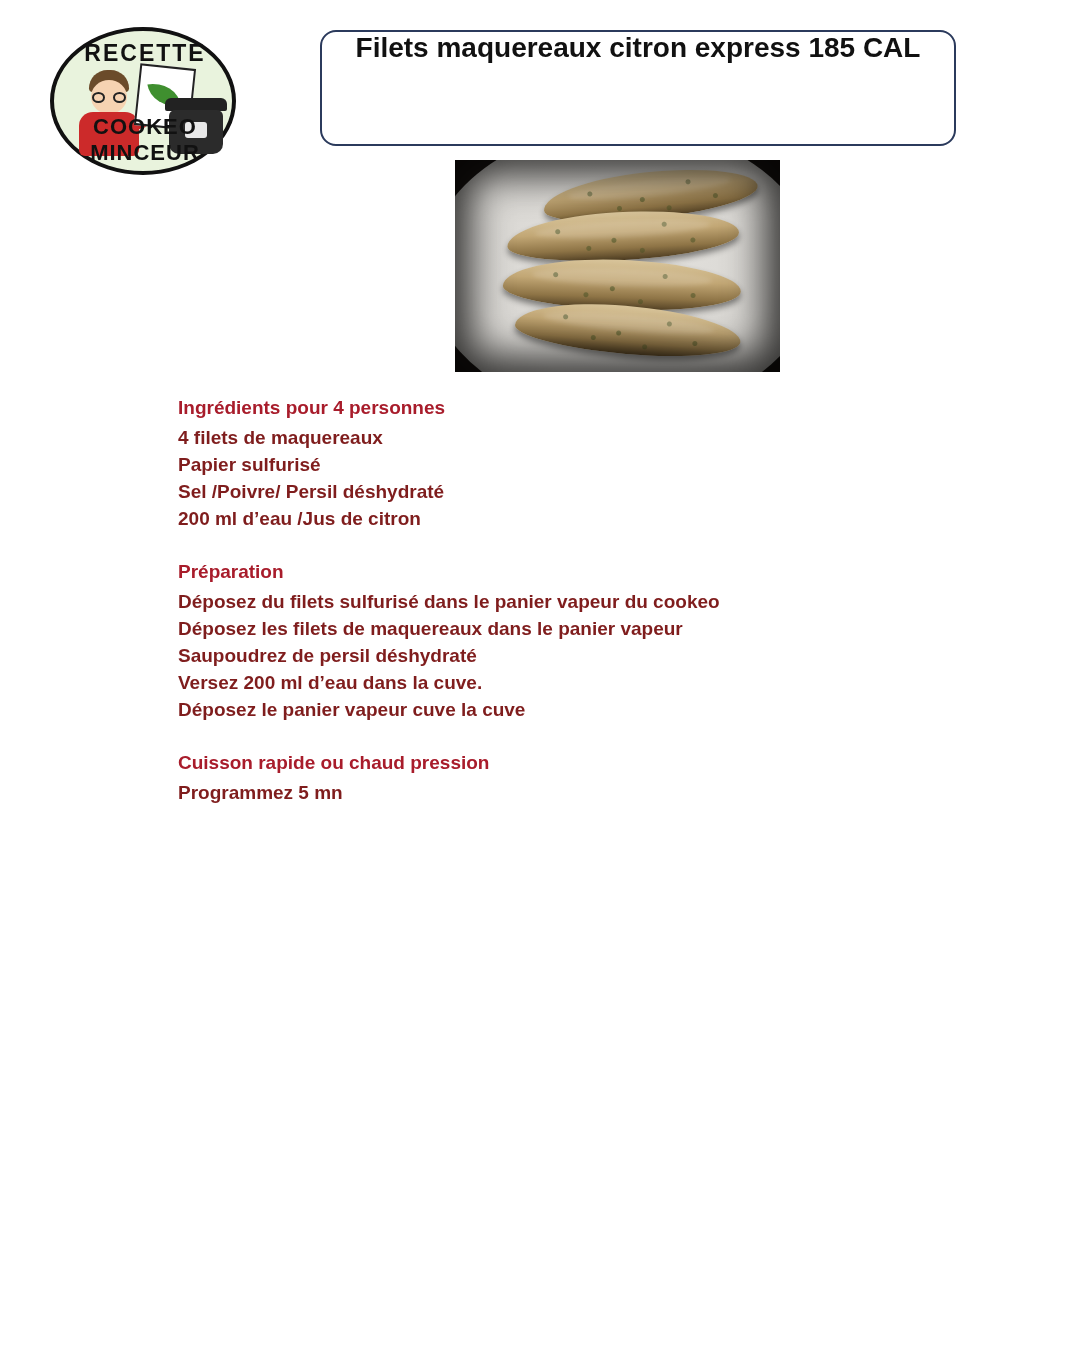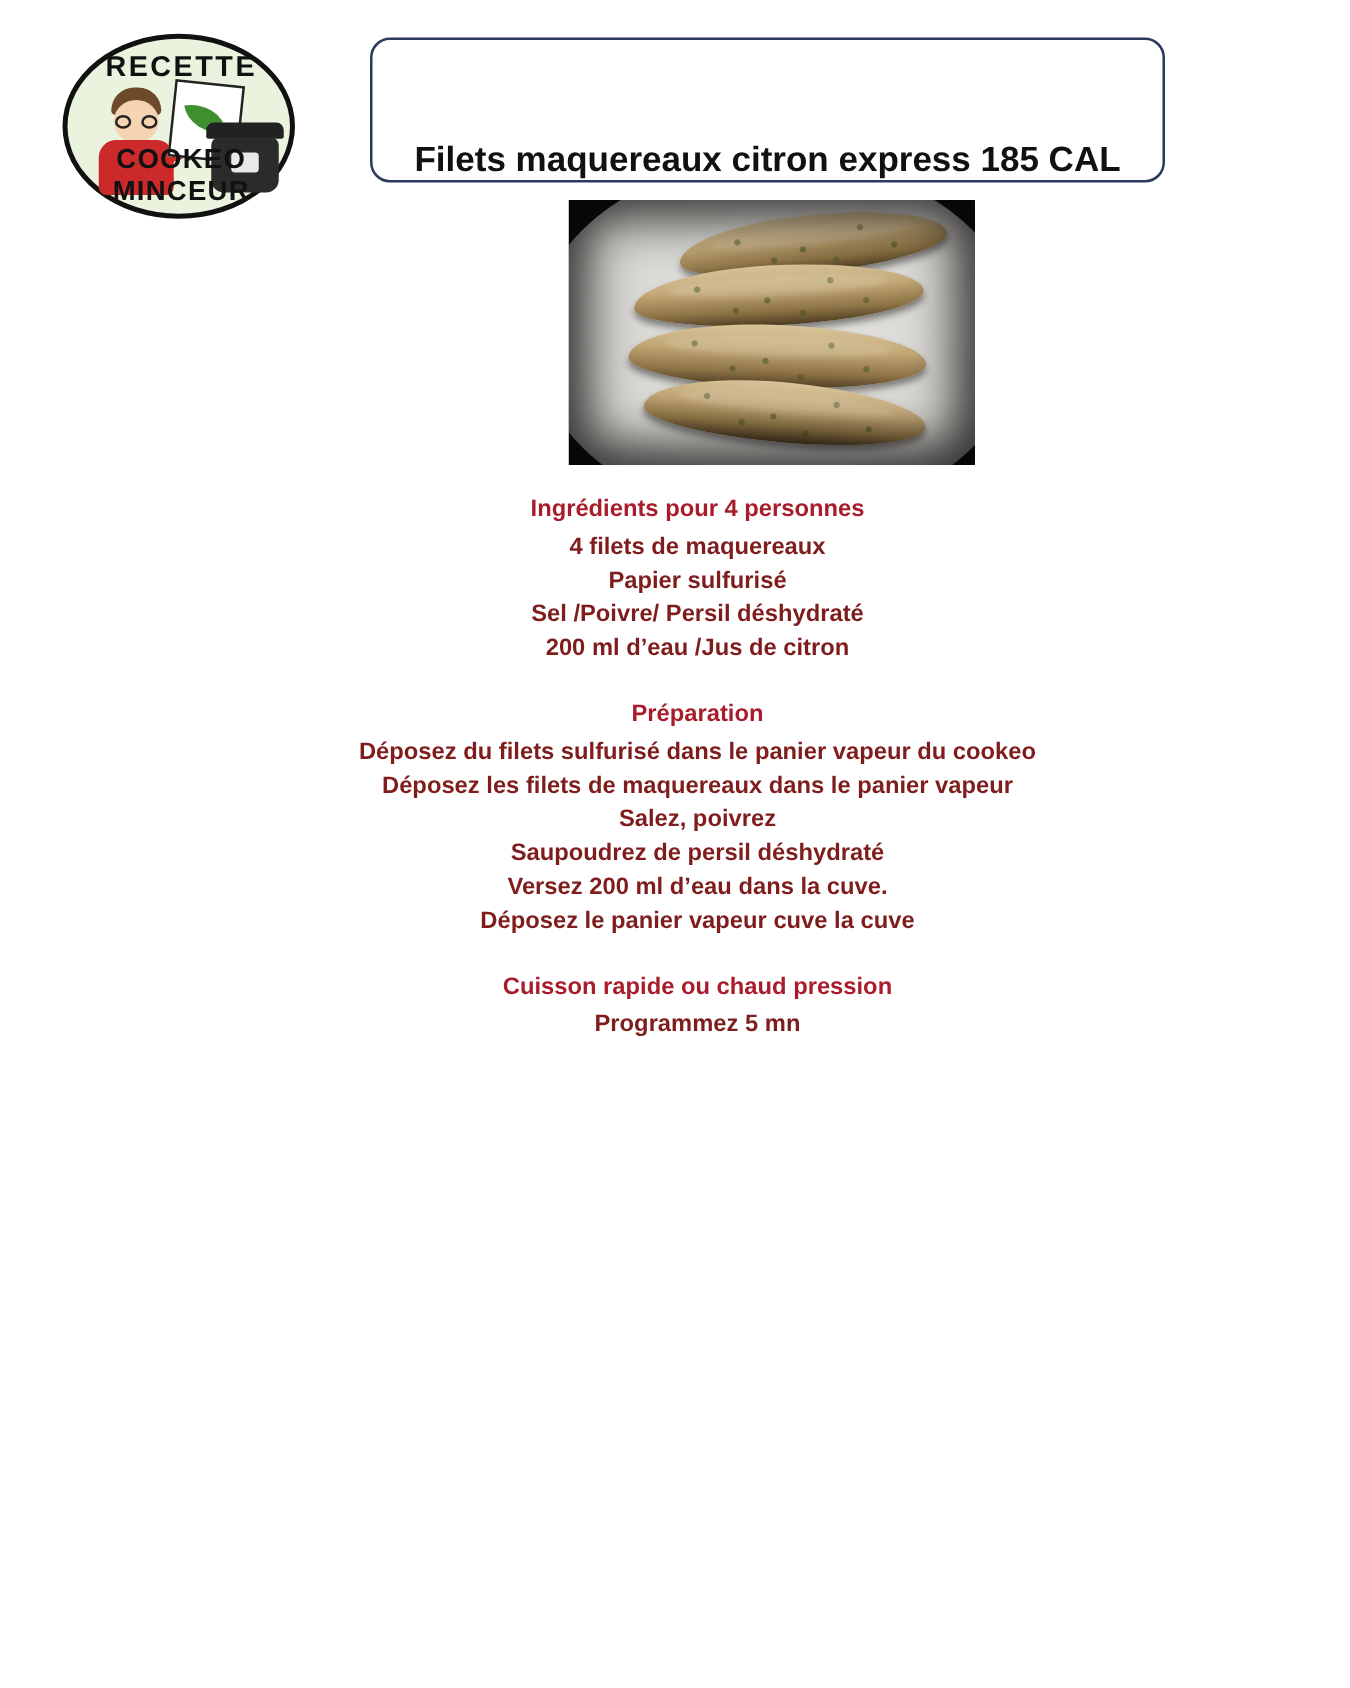--- a/index.html
+++ b/index.html
@@ -104,30 +104,30 @@
     background: #2b2b2b; border-radius: 6px 6px 10px 10px;
   }
   .cooker-panel {
     position: absolute; left: 16px; top: 12px; width: 22px; height: 16px;
     background: #e8e8e8; border-radius: 3px;
   }
 
   
   .title-box {
     position: absolute;
-    left: 296px;
+    left: 320px;
     top: 30px;
     width: 636px;
     height: 116px;
     border: 2px solid #2b3a5c;
     border-radius: 16px;
     background: #ffffff;
     box-sizing: border-box;
     display: flex;
-    align-items: flex-end;
+    align-items: flex-start;
     justify-content: center;
   }
   .title-text {
     font-size: 28px;
     font-weight: bold;
     color: #111111;
     text-align: center;
     padding: 0 24px;
   }
 
@@ -180,21 +180,20 @@
     box-shadow: inset 0 0 38px 16px rgba(0,0,0,.75);
     pointer-events: none;
   }
 
   
   .content {
     position: absolute;
     left: 178px;
     top: 394px;
     width: 760px;
-    text-align: center;
   }
   .section { margin-bottom: 26px; }
   .section:last-child { margin-bottom: 0; }
   .section-heading {
     font-size: 19px;
     font-weight: bold;
     color: #a81c2b;
     margin: 0 0 3px 0;
     line-height: 27px;
   }
@@ -263,21 +262,20 @@
     <div class="line">4 filets de maquereaux</div>
     <div class="line">Papier sulfurisé</div>
     <div class="line">Sel /Poivre/ Persil déshydraté</div>
     <div class="line">200 ml d’eau /Jus de citron</div>
   </div>
 
   <div class="section">
     <div class="section-heading">Préparation</div>
     <div class="line">Déposez du filets sulfurisé dans le panier vapeur du cookeo</div>
     <div class="line">Déposez les filets de maquereaux dans le panier vapeur</div>
-    <div class="line">Salez, poivrez</div>
     <div class="line">Saupoudrez de persil déshydraté</div>
     <div class="line">Versez 200 ml d’eau dans la cuve.</div>
     <div class="line">Déposez le panier vapeur cuve la cuve</div>
   </div>
 
   <div class="section">
     <div class="section-heading">Cuisson rapide ou chaud pression</div>
     <div class="line">Programmez 5 mn</div>
   </div>
 

